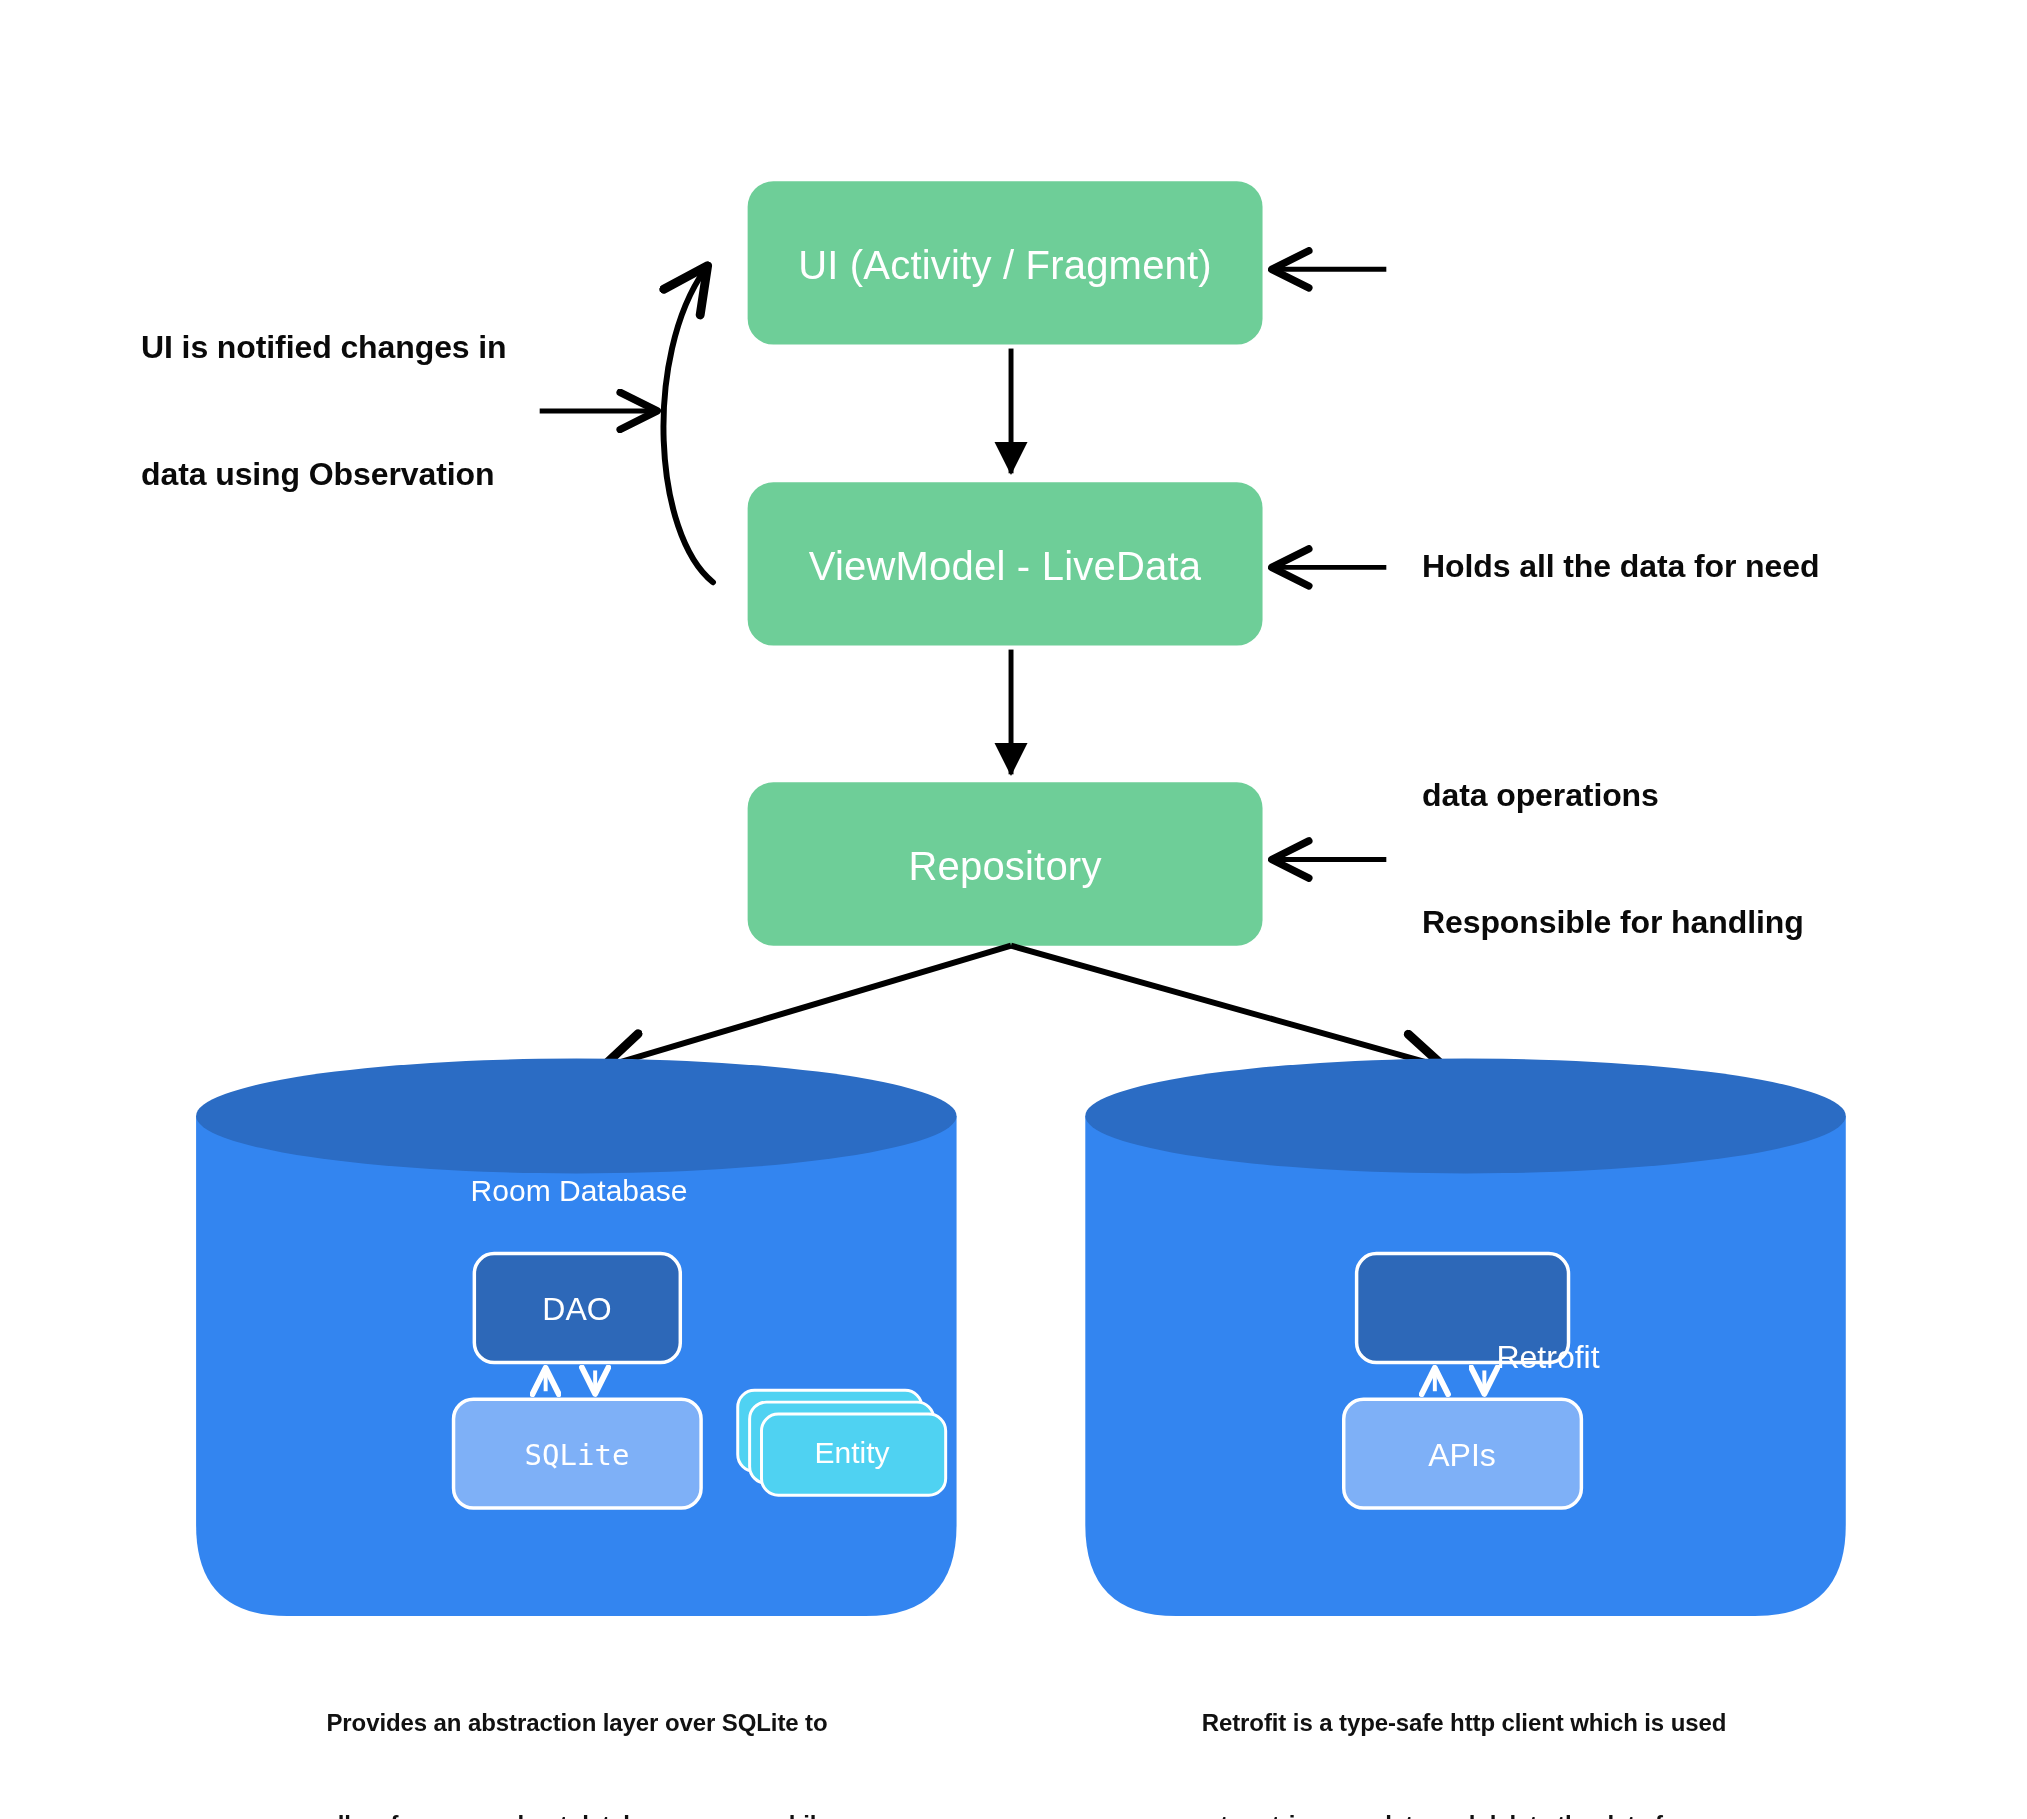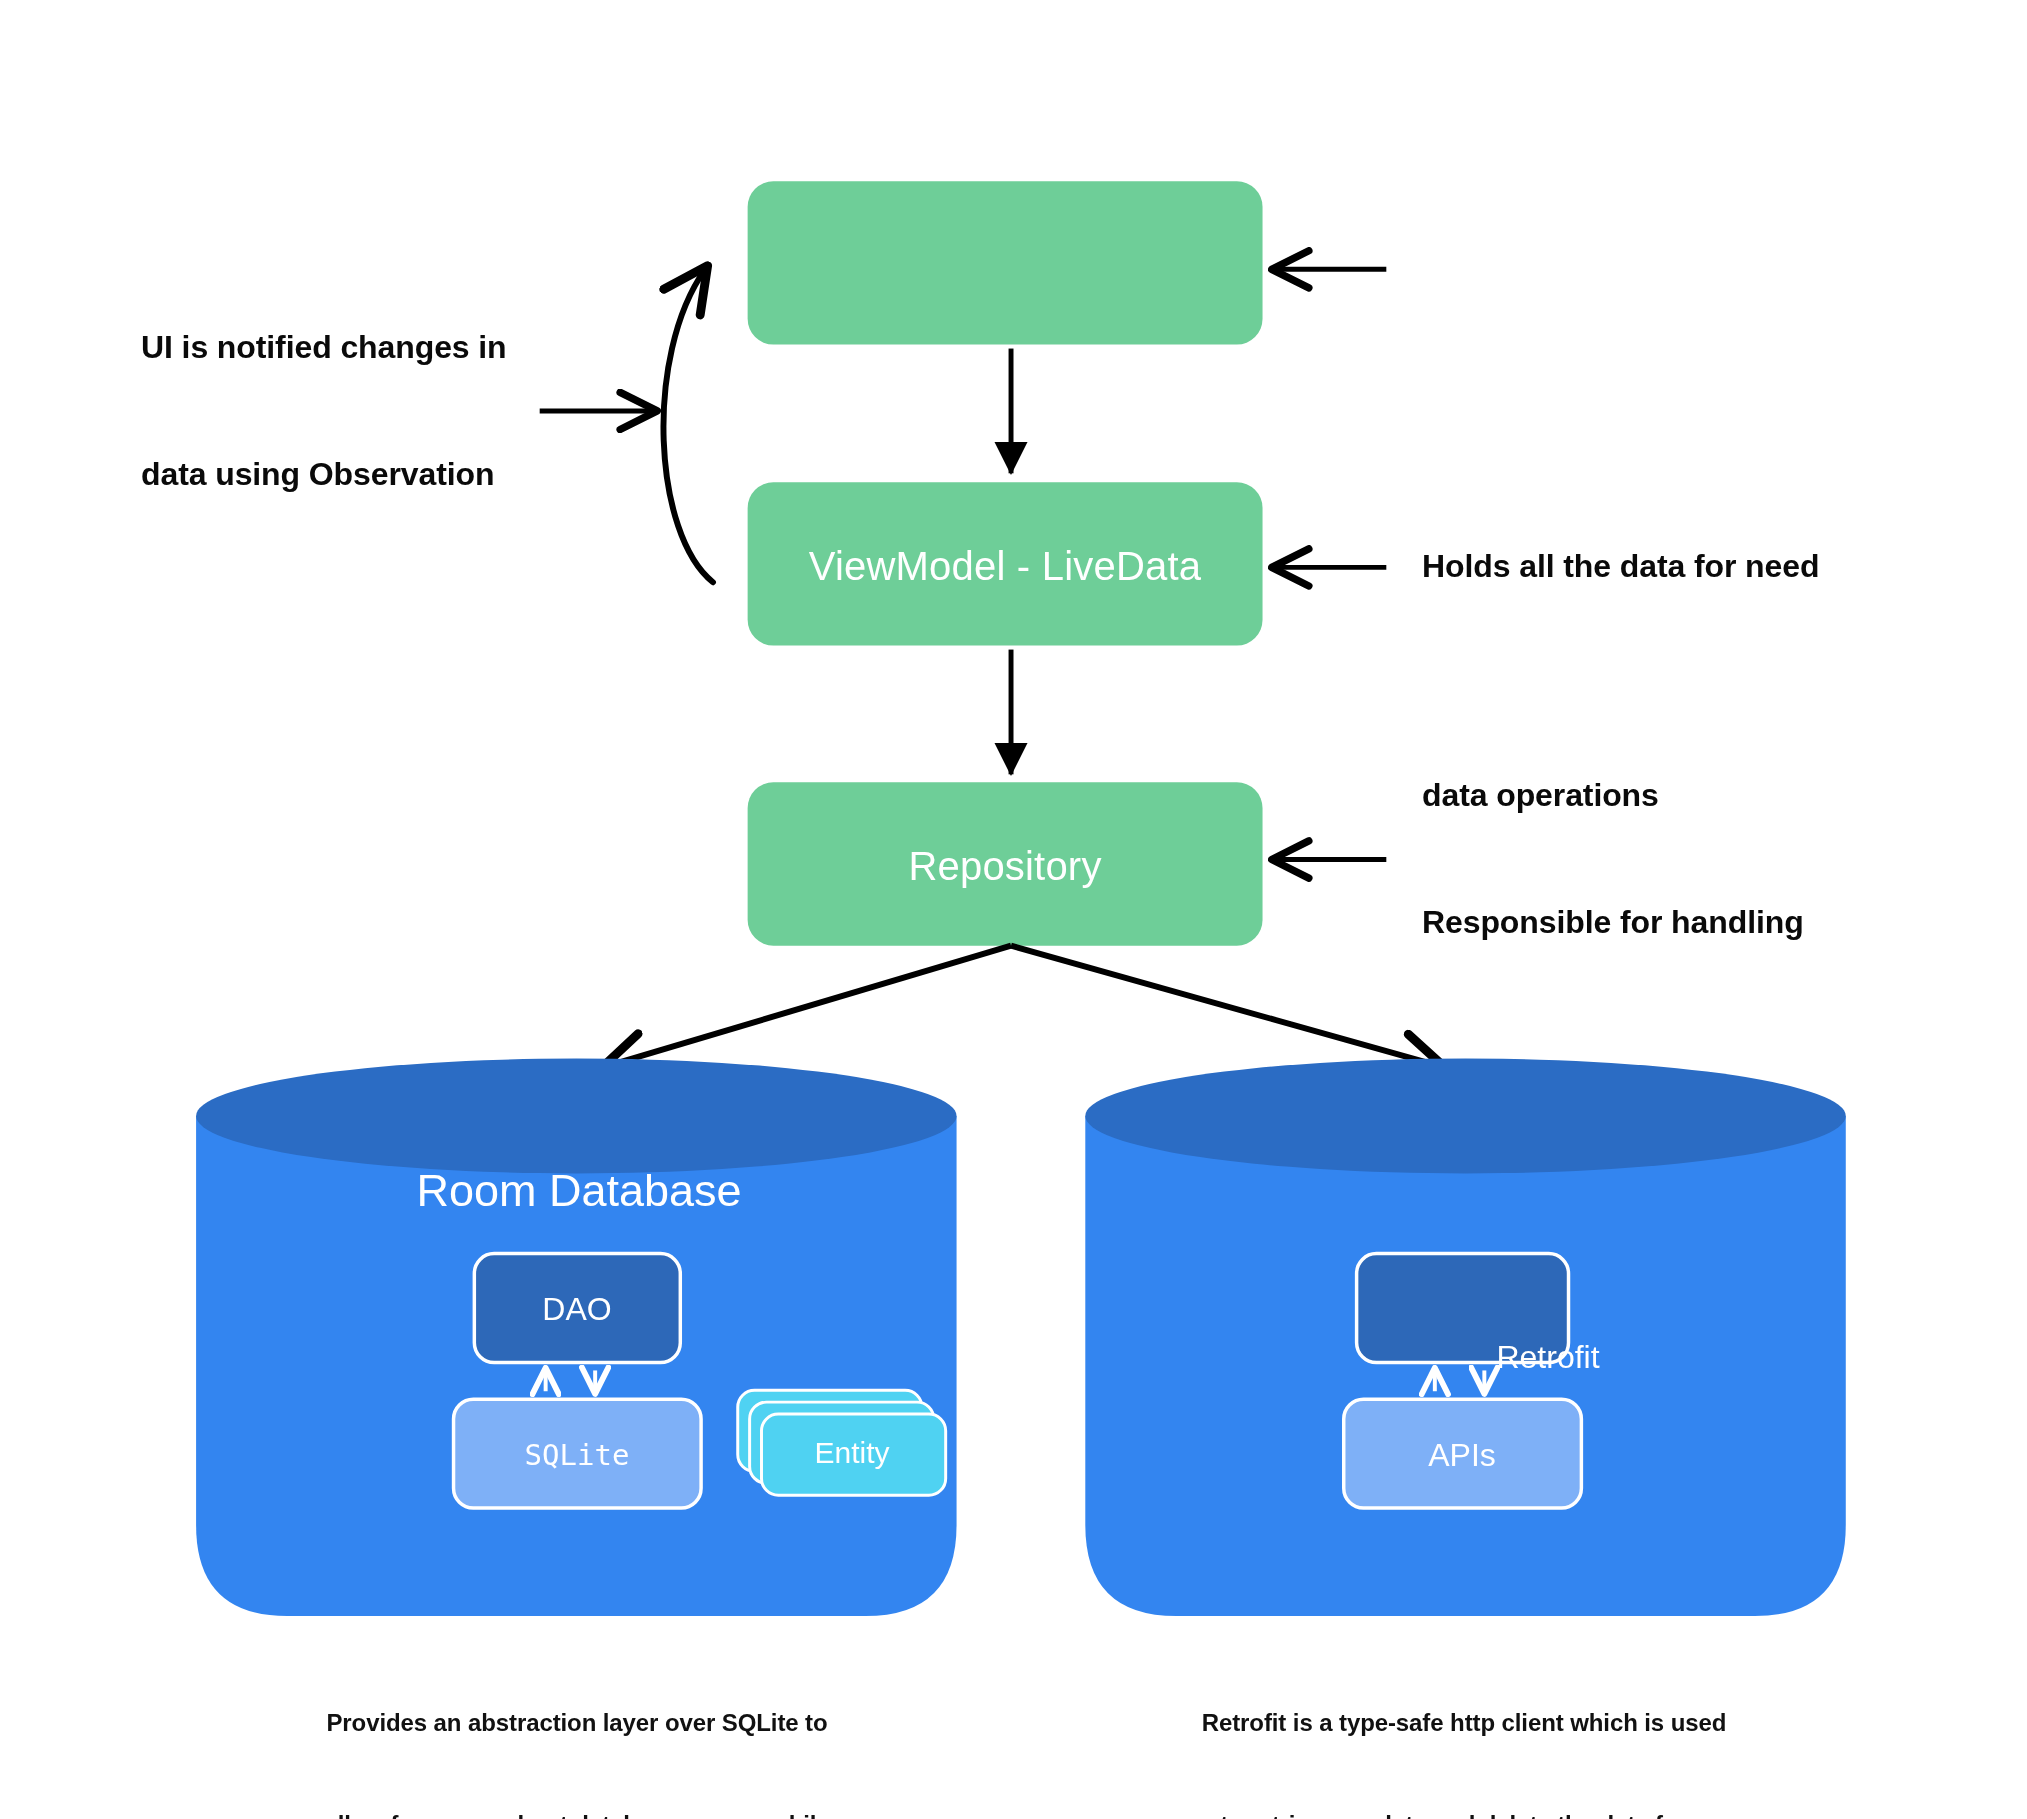--- a/index.html
+++ b/index.html
@@ -57,21 +57,21 @@
     font-weight: 600;
     line-height: 1.32;
     letter-spacing: -0.1px;
   }
   .annot.right { transform: translateY(-50%); }
   .annot.left  { transform: translateY(-50%); }
 
   
   .cyl-title {
     color: #ffffff;
-    font-size: 45px;
+    font-size: 30px;
     font-weight: 400;
     text-align: center;
     transform: translate(-50%, -50%);
   }
 
   
   .chip-label {
     color: #ffffff;
     font-size: 32px;
     font-weight: 400;
@@ -156,20 +156,21 @@
     <rect x="1370" y="1266" width="214" height="110" rx="20" ry="20" fill="#2D68B8" stroke="#ffffff" stroke-width="3.5"></rect>
 
     <rect x="1357" y="1413" width="240" height="110" rx="20" ry="20" fill="#7EB0F7" stroke="#ffffff" stroke-width="3.5"></rect>
 
     <line x1="1449" y1="1405" x2="1449" y2="1384" stroke="#ffffff" stroke-width="4" marker-end="url(#arrowWhite)"></line>
     <line x1="1499" y1="1384" x2="1499" y2="1405" stroke="#ffffff" stroke-width="4" marker-end="url(#arrowWhite)"></line>
   </svg>
 
   <div class="layer-text">
 
+    <div class="lbl stage-label" style="left:1005px; top:265px;">UI (Activity / Fragment)</div>
     <div class="lbl stage-label" style="left:1005px; top:566px;">ViewModel - LiveData</div>
     <div class="lbl stage-label" style="left:1005px; top:866px;">Repository</div>
 
 
     <div class="lbl annot right" style="left:1422px; top:567px;">
       <div>Holds all the data for need</div>
     </div>
 
     <div class="lbl annot right" style="left:1422px; top:859px;">
       <div>data operations</div>

